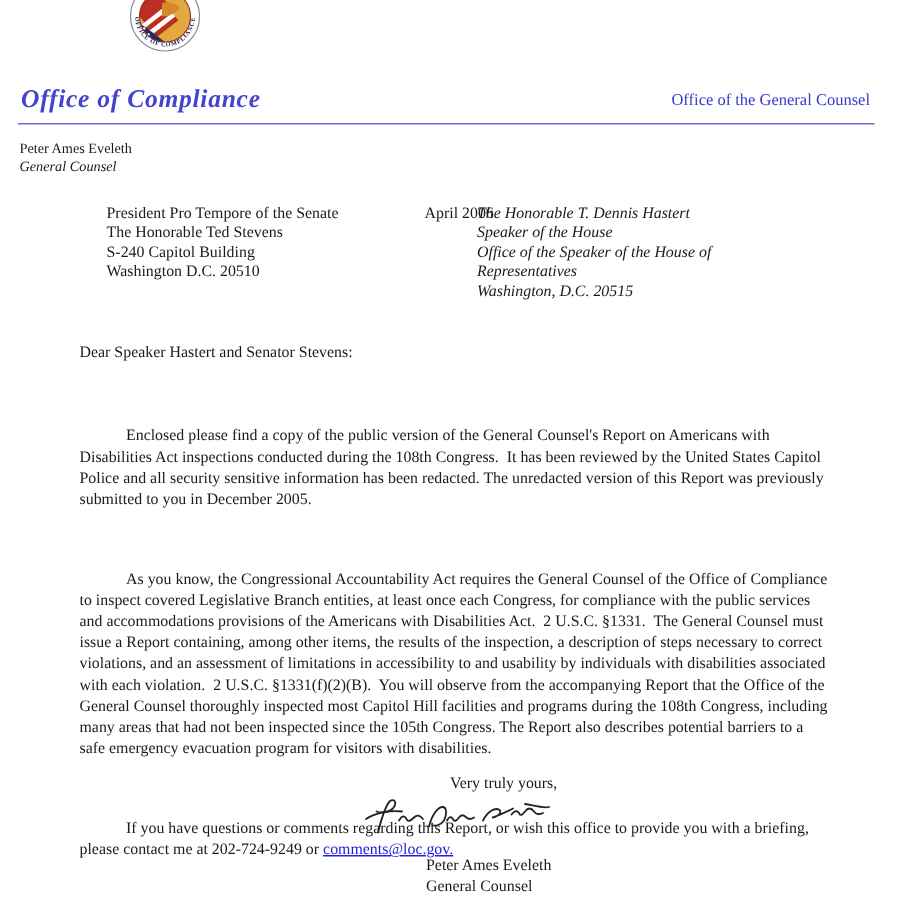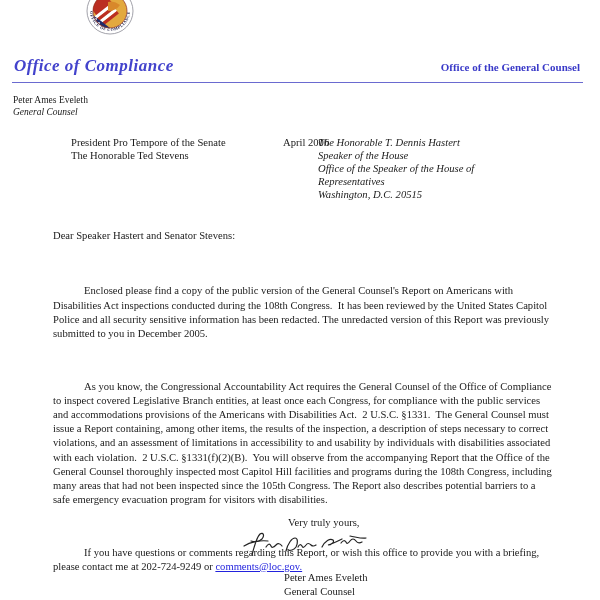--- a/index.html
+++ b/index.html
@@ -14,21 +14,21 @@
   
   .seal{position:absolute;left:86px;top:0;width:48px;height:36px;}
   .office-title{
     position:absolute;left:14px;top:56px;
     font-size:17px;font-style:italic;font-weight:bold;
     letter-spacing:0.5px;
     color:#4343cc;
   }
   .gc-title{
     position:absolute;right:20px;top:61px;
-    font-size:11px;font-weight:bold;
+    font-size:11px;font-weight:normal;
     color:#3a3ac8;
   }
   .head-rule{
     position:absolute;left:12px;right:17px;top:82px;
     height:1.4px;background:#6a6ad0;
   }
   .official{position:absolute;left:13px;top:94px;font-size:9.5px;line-height:12px;}
   .official .title{font-style:italic;}
   
   .date{position:absolute;left:283px;top:117px;font-size:10.6px;margin-top:20px;}
@@ -38,21 +38,21 @@
   
   .salutation{position:absolute;left:53px;top:230px;font-size:10.6px;text-align:right;}
   .body-text{
     position:absolute;left:53px;top:256px;width:513px;
     font-size:10.6px;line-height:14.2px;
     white-space:pre-wrap;
   }
   .body-text p{margin:0 12px 10px 0;text-indent:31px;}
   a.email{color:#2222dd;text-decoration:underline;}
   
-  .valediction{position:absolute;left:288px;top:517px;font-size:10.6px;}
+  .valediction{position:absolute;left:300px;top:517px;font-size:10.6px;}
   .signature{position:absolute;left:238px;top:529px;width:140px;height:32px;}
   .sig-block{position:absolute;left:284px;top:571px;font-size:10.6px;line-height:14px;}
 </style>
 </head>
 <body>
 
 <div class="page">
 
   <svg class="seal" viewBox="0 0 48 36" xmlns="http://www.w3.org/2000/svg" aria-hidden="true">
     <defs>
@@ -93,20 +93,22 @@
   <div class="official">
     <div>Peter Ames Eveleth</div>
     <div class="title">General Counsel</div>
   </div>
 
   <div class="date">April 2006</div>
 
   <div class="addr left">
     <div>President Pro Tempore of the Senate</div>
     <div>The Honorable Ted Stevens</div>
+    <div>S-240 Capitol Building</div>
+    <div>Washington D.C.  20510</div>
   </div>
 
   <div class="addr right">
     <div>The Honorable T. Dennis Hastert</div>
     <div>Speaker of the House</div>
     <div>Office of the Speaker of the House of</div>
     <div>Representatives</div>
     <div>Washington, D.C.  20515</div>
   </div>
 

